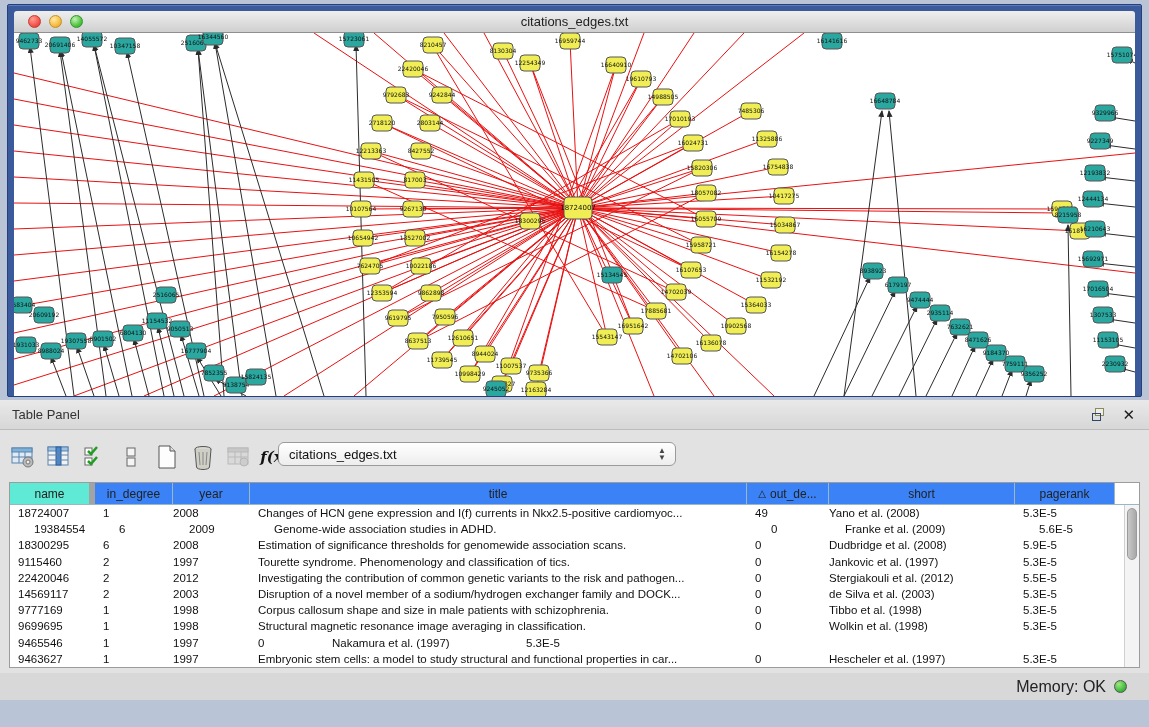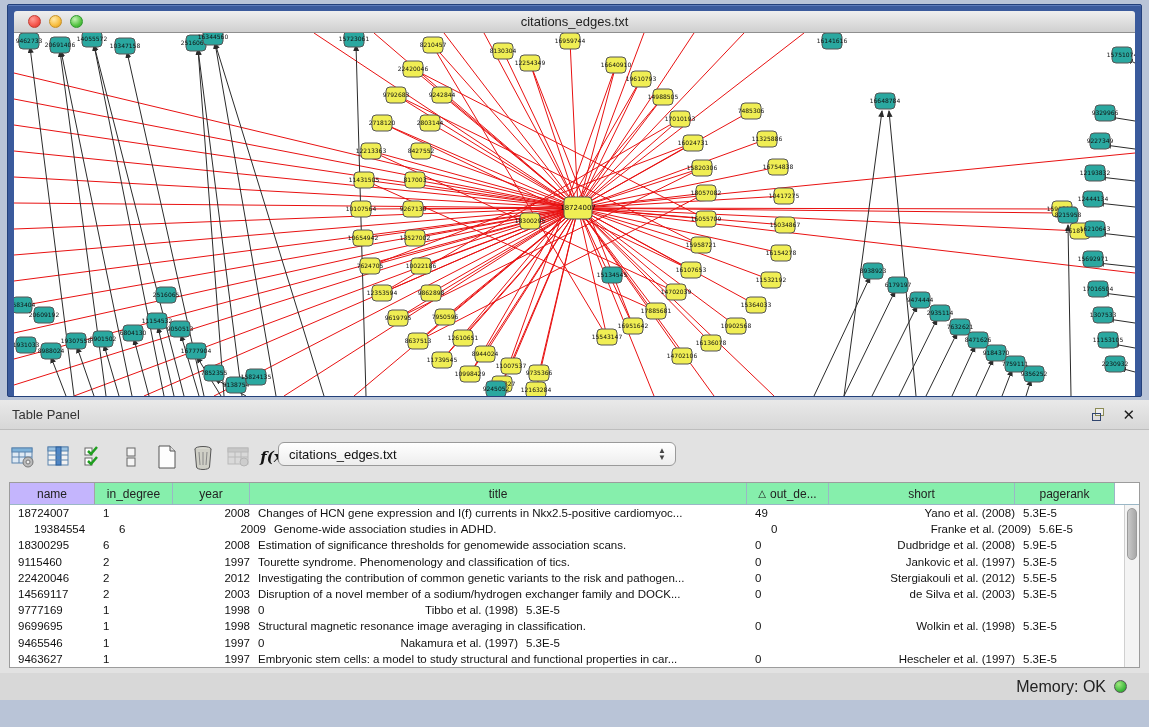--- a/index.html
+++ b/index.html
@@ -47,29 +47,29 @@
   #table-select { position:absolute; left:278px; top:12px; width:398px; height:24px;
     background:linear-gradient(#ffffff,#ededed); border:1px solid #9a9a9a; border-radius:6px;
     display:flex; align-items:center; font-size:13px; color:#111; cursor:pointer;}
   #table-select .val { margin-left:10px; flex:1; }
   #table-select .arrows { width:18px; text-align:center; color:#444; font-size:8px; line-height:7px; margin-right:4px;}
 
   
   #tp-table { position:absolute; left:9px; top:52px; width:1131px; height:186px;
     background:#ffffff; border:1px solid #9c9c9c; overflow:hidden; }
   #thead { display:flex; height:22px; border-bottom:1px solid #9ab7c6; }
-  .th { background:#86efac; border-right:1px solid #9ab7c6; font-size:12px; color:#222;
+  .th { background:#3b82f6; border-right:1px solid #9ab7c6; font-size:12px; color:#222;
     display:flex; align-items:center; justify-content:center; overflow:hidden; white-space:nowrap; cursor:pointer;}
-  .th.gray { background:#c4b5fd; border-right:1px solid #a3a3a3; }
+  .th.gray { background:#5eead4; border-right:6px solid #a3a3a3; }
   .th .sort { margin-right:4px; font-size:10px; }
   #tbody { position:relative; }
   .tr { display:flex; height:16.2px; cursor:default; }
   .td { font-size:11.5px; color:#111; white-space:nowrap; overflow:hidden; line-height:16px; }
   .al { text-align:left; padding-left:8px; }
-  .ac { text-align:right; }
+  .ac { text-align:left; }
   
   #vscroll { position:absolute; right:0; top:22px; bottom:0; width:15px;
     background:#f4f4f4; border-left:1px solid #d0d0d0; }
   #vthumb { position:absolute; left:2px; top:3px; width:10px; height:52px; border-radius:5px;
     background:linear-gradient(90deg,#c9c9c9,#a8a8a8); border:1px solid #9a9a9a; cursor:pointer;}
 
   
   #seg-tabs { position:absolute; left:0; right:0; top:244px; display:flex; justify-content:center; }
   .seg { height:21px; padding:0 14px; font-size:12.5px; display:flex; align-items:center;
     background:linear-gradient(#ffffff,#ececec); border:1px solid #a6a6a6; border-left:none;
@@ -845,20 +845,21 @@
               <div class="td ac" style="width: 77px;">2003</div>
               <div class="td al" style="width: 497px;">Disruption of a novel member of a sodium/hydrogen exchanger family and DOCK...</div>
               <div class="td al" style="width: 82px;">0</div>
               <div class="td ac" style="width: 186px;">de Silva et al. (2003)</div>
               <div class="td al" style="width: 100px;">5.3E-5</div>
             </div>
             <div class="tr">
               <div class="td al" style="width: 85px;">9777169</div>
               <div class="td al" style="width: 78px;">1</div>
               <div class="td ac" style="width: 77px;">1998</div>
+              <div class="td al" style="width: 497px;">Corpus callosum shape and size in male patients with schizophrenia.</div>
               <div class="td al" style="width: 82px;">0</div>
               <div class="td ac" style="width: 186px;">Tibbo et al. (1998)</div>
               <div class="td al" style="width: 100px;">5.3E-5</div>
             </div>
             <div class="tr">
               <div class="td al" style="width: 85px;">9699695</div>
               <div class="td al" style="width: 78px;">1</div>
               <div class="td ac" style="width: 77px;">1998</div>
               <div class="td al" style="width: 497px;">Structural magnetic resonance image averaging in classification.</div>
               <div class="td al" style="width: 82px;">0</div>

